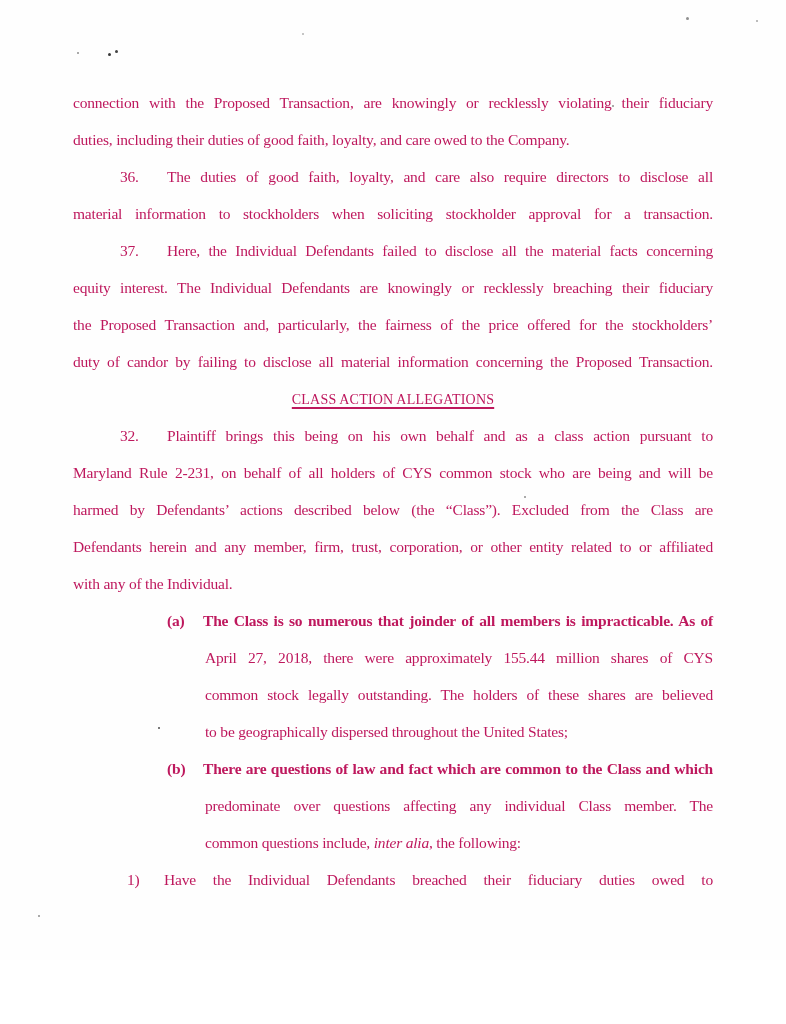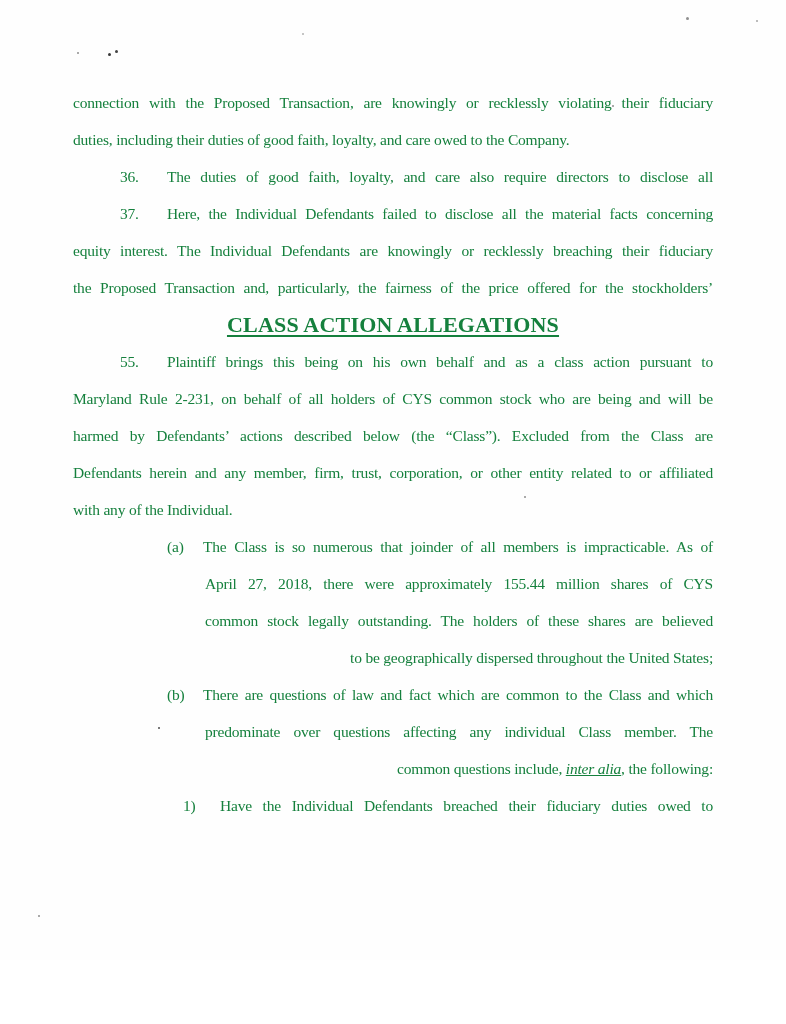--- a/index.html
+++ b/index.html
@@ -7,21 +7,21 @@
     padding: 0;
     background: #ffffff;
   }
   .page {
     position: relative;
     width: 786px;
     height: 960px;
     background: #fefefe;
     overflow: hidden;
     font-family: "Liberation Serif", "DejaVu Serif", serif;
-    color: #15803d;
+    color: #be185d;
   }
   .content {
     position: absolute;
     left: 73px;
     top: 84px;
     width: 640px;
   }
   .ln {
     height: 37px;
     line-height: 37px;
@@ -35,44 +35,44 @@
     text-align-last: justify;
   }
   .para {
     text-indent: 47px;
   }
   .pnum {
     display: inline-block;
     width: 47px;
     text-indent: 0;
   }
-  .ia-first { margin-left: 94px; }
+  .ia-first { margin-left: 94px; font-weight: bold; }
   .amark {
     display: inline-block;
     width: 36px;
   }
-  .ia-cont { margin-left: 132px; text-align: right; }
-  .sub { margin-left: 110px; }
+  .ia-cont { margin-left: 132px; }
+  .sub { margin-left: 54px; }
   .smark {
     display: inline-block;
     width: 37px;
   }
   .heading-line {
     text-align: center;
     text-align-last: center;
   }
   .heading {
-    font-weight: bold;
-    font-size: 22px;
+    font-weight: normal;
+    font-size: 14px;
     letter-spacing: 0.2px;
     text-decoration: underline;
     text-decoration-thickness: 1.5px;
     text-underline-offset: 3px;
   }
-  .it { font-style: italic; text-decoration: underline; }
+  .it { font-style: italic; }
   .footer {
     position: absolute;
     top: 990px;
     left: 0;
     width: 786px;
     text-align: center;
     font-size: 15px;
     line-height: 18px;
   }
   .speck {
@@ -96,28 +96,30 @@
   <div class="speck" style="left:524px; top:496px; width:2px; height:2px; opacity:.5;"></div>
   <div class="speck" style="left:158px; top:727px; width:2px; height:2px; opacity:.8;"></div>
   <div class="speck" style="left:38px; top:915px; width:2px; height:2px; opacity:.5;"></div>
 
   <div class="content">
 
     <div class="ln jst"><span>connection with the Proposed Transaction, are knowingly or recklessly violating their fiduciary</span></div>
     <div class="ln"><span>duties, including their duties of good faith, loyalty, and care owed to the Company.</span></div>
 
     <div class="ln para jst"><span class="pnum">36.</span><span>The duties of good faith, loyalty, and care also require directors to disclose all</span></div>
+    <div class="ln jst"><span>material information to stockholders when soliciting stockholder approval for a transaction.</span></div>
 
     <div class="ln para jst"><span class="pnum">37.</span><span>Here, the Individual Defendants failed to disclose all the material facts concerning</span></div>
     <div class="ln jst"><span>equity interest.  The Individual Defendants are knowingly or recklessly breaching their fiduciary</span></div>
     <div class="ln jst"><span>the Proposed Transaction and, particularly, the fairness of the price offered for the stockholders’</span></div>
+    <div class="ln jst"><span>duty of candor by failing to disclose all material information concerning the Proposed Transaction.</span></div>
 
     <div class="ln heading-line"><span class="heading">CLASS ACTION ALLEGATIONS</span></div>
 
-    <div class="ln para jst"><span class="pnum">55.</span><span>Plaintiff brings this being on his own behalf and as a class action pursuant to</span></div>
+    <div class="ln para jst"><span class="pnum">32.</span><span>Plaintiff brings this being on his own behalf and as a class action pursuant to</span></div>
     <div class="ln jst"><span>Maryland Rule 2-231, on behalf of all holders of CYS common stock who are being and will be</span></div>
     <div class="ln jst"><span>harmed by Defendants’ actions described below (the “Class”).  Excluded from the Class are</span></div>
     <div class="ln jst"><span>Defendants herein and any member, firm, trust, corporation, or other entity related to or affiliated</span></div>
     <div class="ln"><span>with any of the Individual.</span></div>
 
 
     <div class="ln ia-first jst"><span class="amark">(a)</span><span>The Class is so numerous that joinder of all members is impracticable.  As of</span></div>
     <div class="ln ia-cont jst"><span>April 27, 2018, there were approximately 155.44 million shares of CYS</span></div>
     <div class="ln ia-cont jst"><span>common stock legally outstanding.  The holders of these shares are believed</span></div>
     <div class="ln ia-cont"><span>to be geographically dispersed throughout the United States;</span></div>

